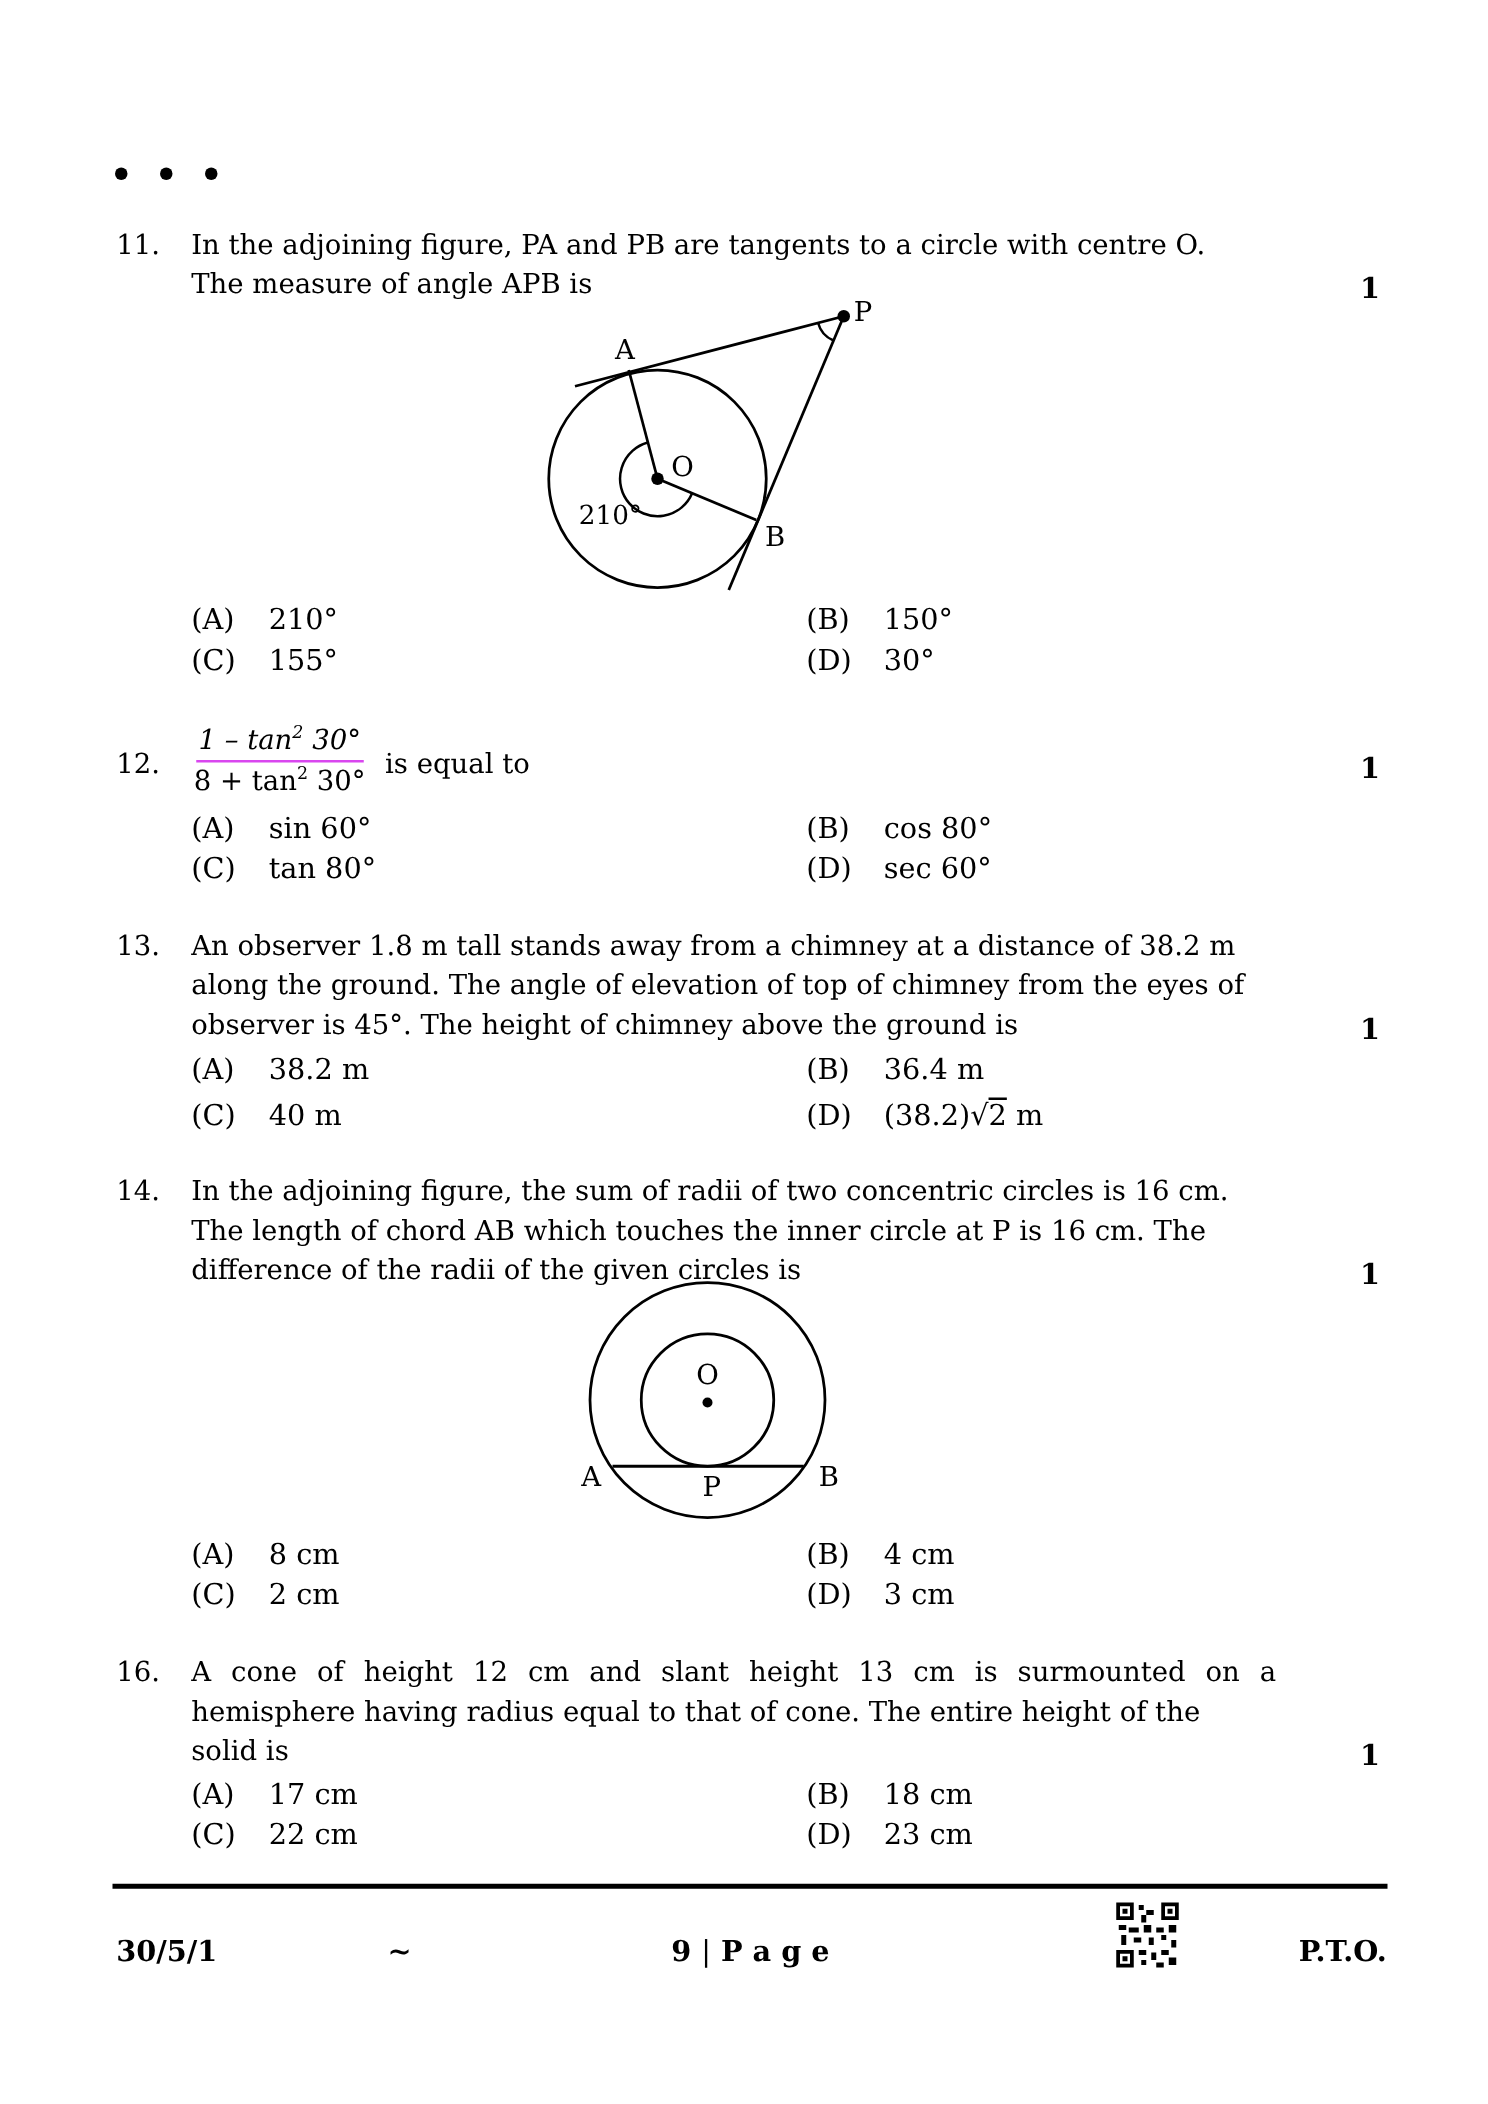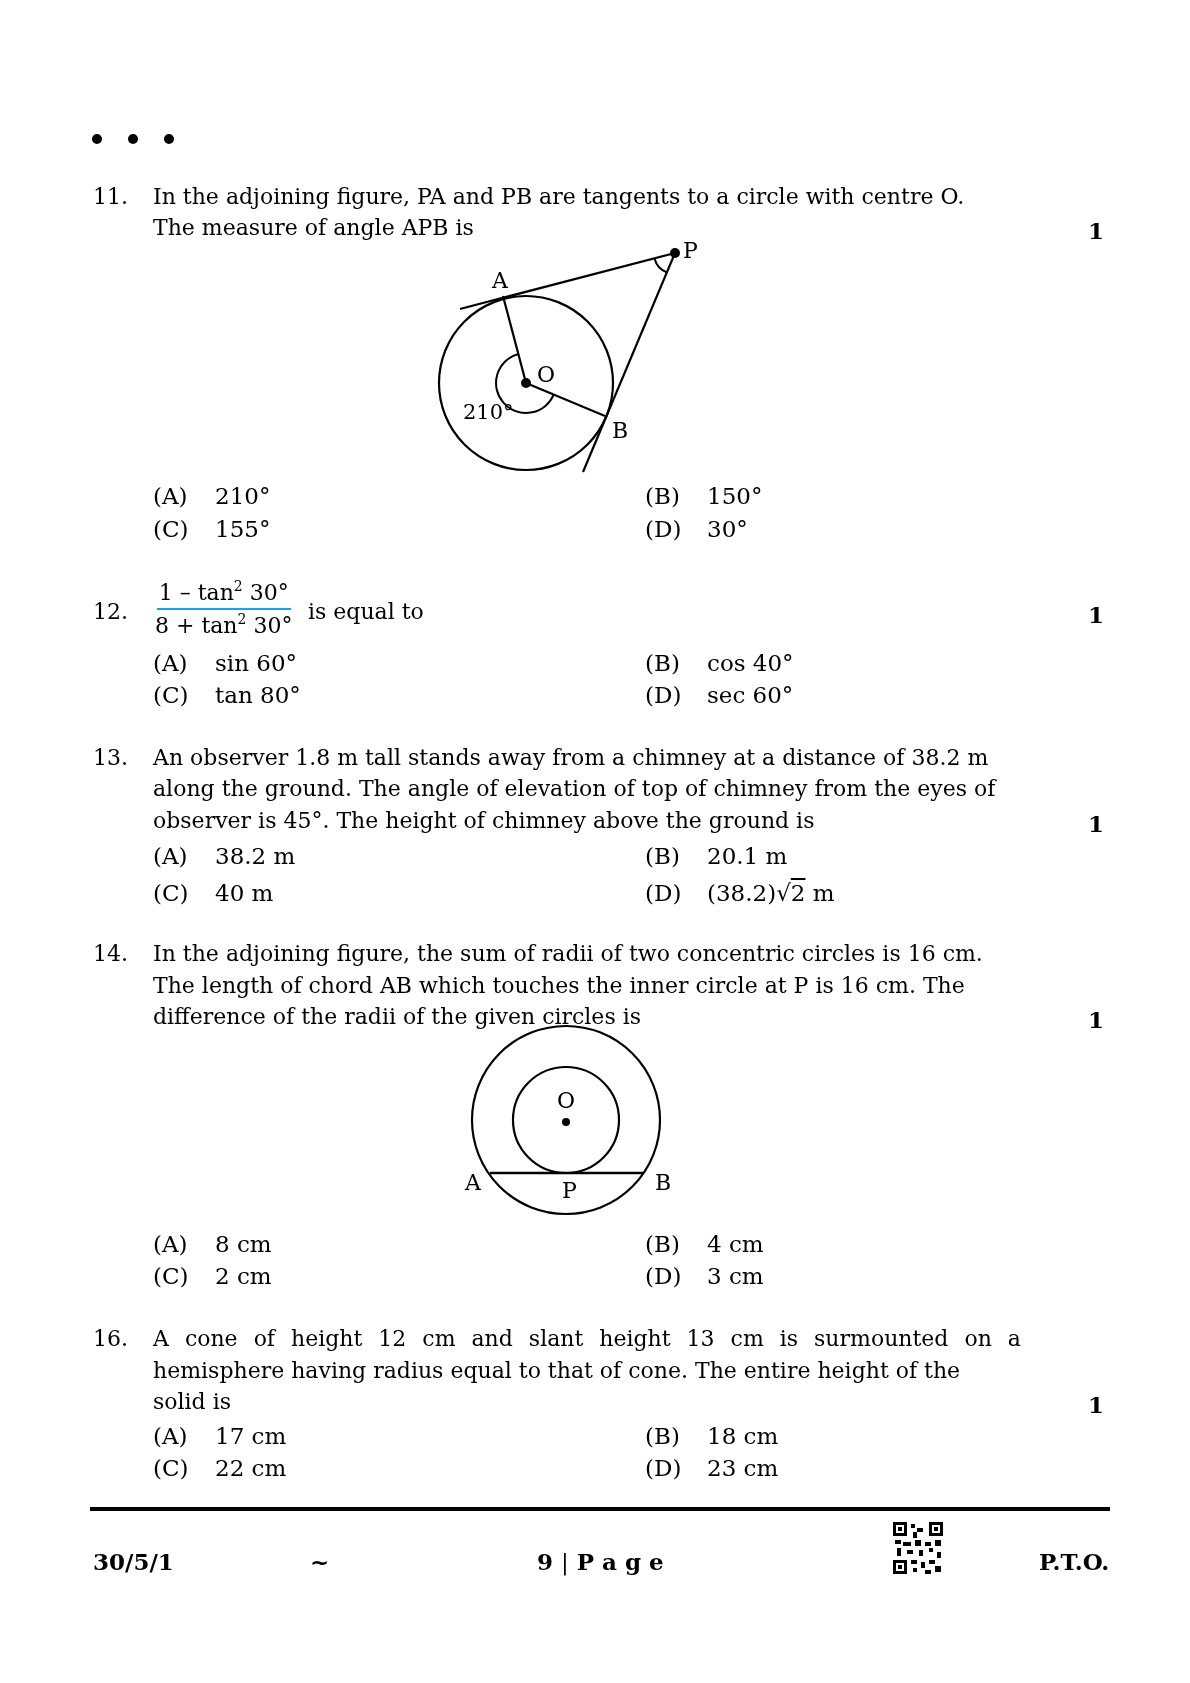--- a/index.html
+++ b/index.html
@@ -10,21 +10,21 @@
   .bullets { left: 92px; top: 134px; display: flex; gap: 26px; }
   .dot { width: 10px; height: 10px; border-radius: 50%; background: #000; }
   .qnum { left: 93px; }
   .qline { left: 153px; }
   .mark { left: 1088px; font-weight: bold; font-size: 23px; }
   .optL { left: 153px; }
   .optR { left: 645px; }
   .opt { display: flex; gap: 0; font-size: 23px; }
   .opt .lbl { width: 62px; display: inline-block; }
   .frac { left: 153px; top: 580px; display: inline-flex; flex-direction: column; align-items: center; font-size: 22px; }
-  .frac .num { padding: 0 2px 3px; border-bottom: 2px solid #0ea5e9; }
+  .frac .num { padding: 0 2px 3px; border-bottom: 2px solid #d946ef; font-style: italic; }
   .frac .den { padding: 3px 2px 0; }
   sup { font-size: 14px; vertical-align: 9px; line-height: 0; }
   .rule { left: 90px; top: 1507px; width: 1020px; height: 4px; background: #000; }
   .footer { top: 1524px; font-size: 23px; font-weight: bold; margin-top: 24px; }
   .qr { left: 893px; top: 1522px; width: 50px; height: 52px; }
   svg { position: absolute; overflow: visible; }
   .sqrt { text-decoration: overline; }
 </style>
 </head>
 <body>
@@ -89,21 +89,21 @@
   </div>
   <div class="abs txt" style="left:308px;top:601px">is equal to</div>
   <div class="abs mark" style="top:601px">1</div>
 
   <div class="abs opt optL" style="top:650px">
     <span class="lbl">(A)</span>
     <span>sin 60°</span>
   </div>
   <div class="abs opt optR" style="top:650px">
     <span class="lbl">(B)</span>
-    <span>cos 40°</span>
+    <span>cos 80°</span>
   </div>
   <div class="abs opt optL" style="top:682px">
     <span class="lbl">(C)</span>
     <span>tan 80°</span>
   </div>
   <div class="abs opt optR" style="top:682px">
     <span class="lbl">(D)</span>
     <span>sec 60°</span>
   </div>
 </div>
@@ -114,21 +114,21 @@
   <div class="abs txt qline" style="top:778px">along the ground. The angle of elevation of top of chimney from the eyes of</div>
   <div class="abs txt qline" style="top:810px">observer is 45°. The height of chimney above the ground is</div>
   <div class="abs mark" style="top:810px">1</div>
 
   <div class="abs opt optL" style="top:843px">
     <span class="lbl">(A)</span>
     <span>38.2 m</span>
   </div>
   <div class="abs opt optR" style="top:843px">
     <span class="lbl">(B)</span>
-    <span>20.1 m</span>
+    <span>36.4 m</span>
   </div>
   <div class="abs opt optL" style="top:880px">
     <span class="lbl">(C)</span>
     <span>40 m</span>
   </div>
   <div class="abs opt optR" style="top:880px">
     <span class="lbl">(D)</span>
     <span><span>(38.2)</span><span>√</span><span class="sqrt">2</span><span> m</span></span>
   </div>
 </div>

